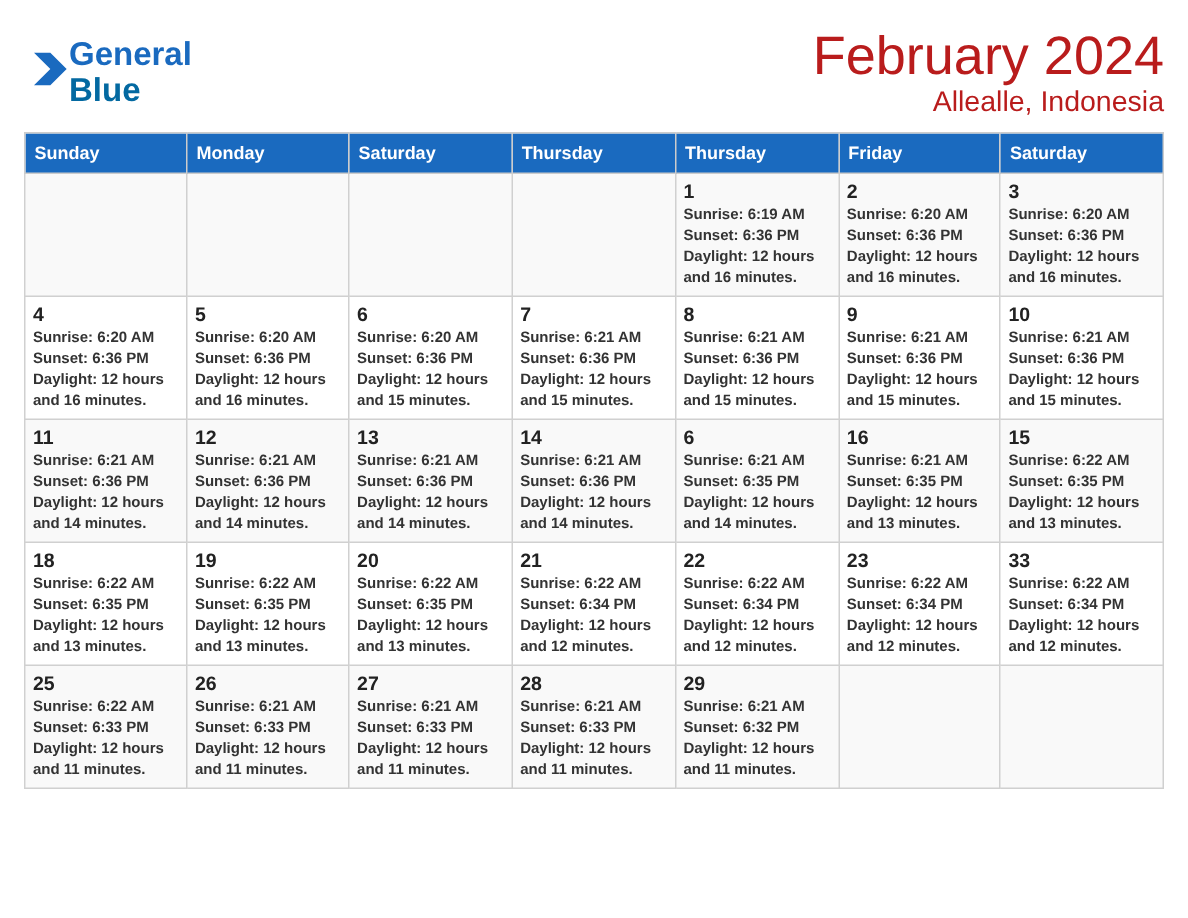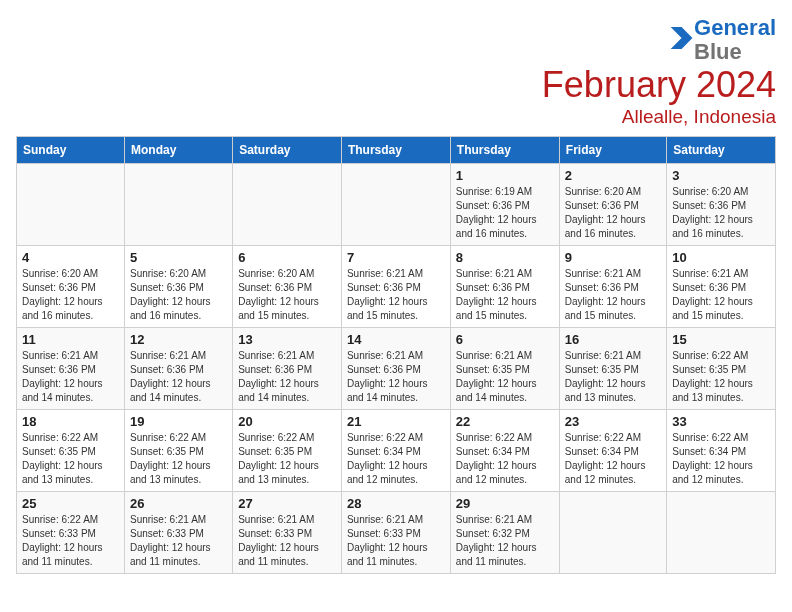--- a/index.html
+++ b/index.html
@@ -6,23 +6,22 @@
     body {
       font-family: Arial, sans-serif;
       background: #fff;
       width: 792px;
       min-height: 612px;
       padding: 16px;
     }
     .header-area {
       display: flex;
       justify-content: space-between;
-      align-items: flex-end;
+      align-items: center;
       margin-bottom: 8px;
-      flex-direction: column;
     }
     .logo {
       display: flex;
       align-items: center;
     }
     .logo-text {
       font-size: 22px;
       font-weight: bold;
       color: #333;
       line-height: 1.1;
@@ -80,40 +79,41 @@
       font-size: 13px;
       font-weight: bold;
       color: #222;
       display: block;
       margin-bottom: 2px;
     }
     .day-info {
       font-size: 10px;
       color: #333;
       line-height: 1.4;
+      font-weight: bold;
     }
     td.empty {
       background: #fff !important;
     }
     tbody tr:nth-child(odd) td.empty {
       background: #f9f9f9 !important;
     }
   </style>
 </head>
 <body>
 
 <div class="header-area">
   <div class="logo">
     <div>
       <svg class="logo-icon" viewBox="0 0 36 36">
         <polygon points="20,4 34,18 20,32 6,32 20,18 6,4" fill="#1a6abf"></polygon>
       </svg>
     </div>
     <div class="logo-text">
-      <span>General</span><br><span style="color:#737373">Blue</span>
+      <span>General</span><br><span style="color:#0369a1">Blue</span>
     </div>
   </div>
   <div class="title-block">
     <div class="month-title">February 2024</div>
     <div class="location-title">Allealle, Indonesia</div>
   </div>
 </div>
 
 <table>
   <thead>

